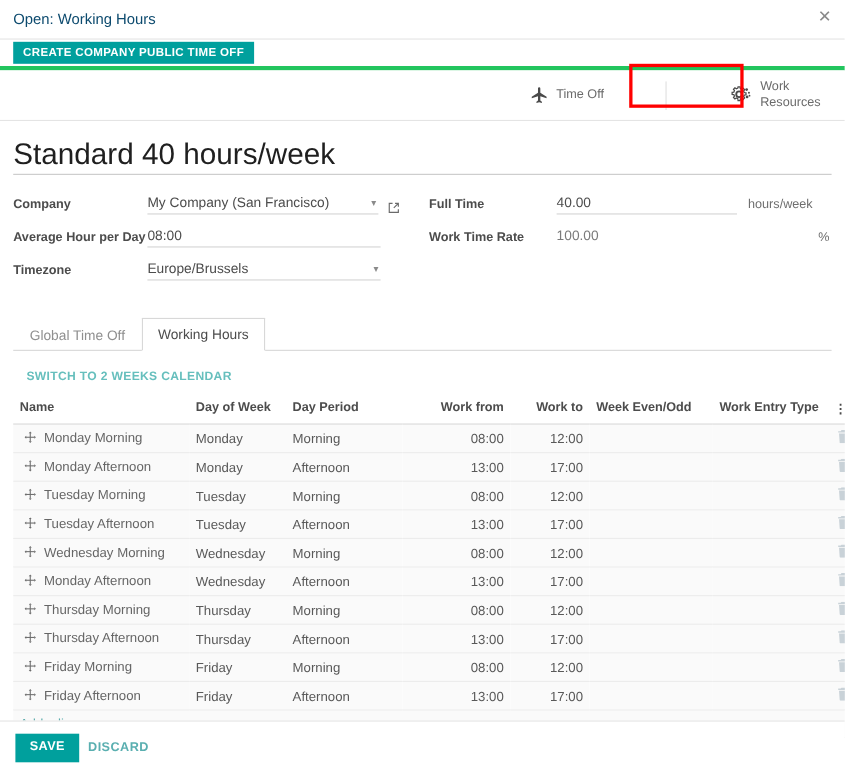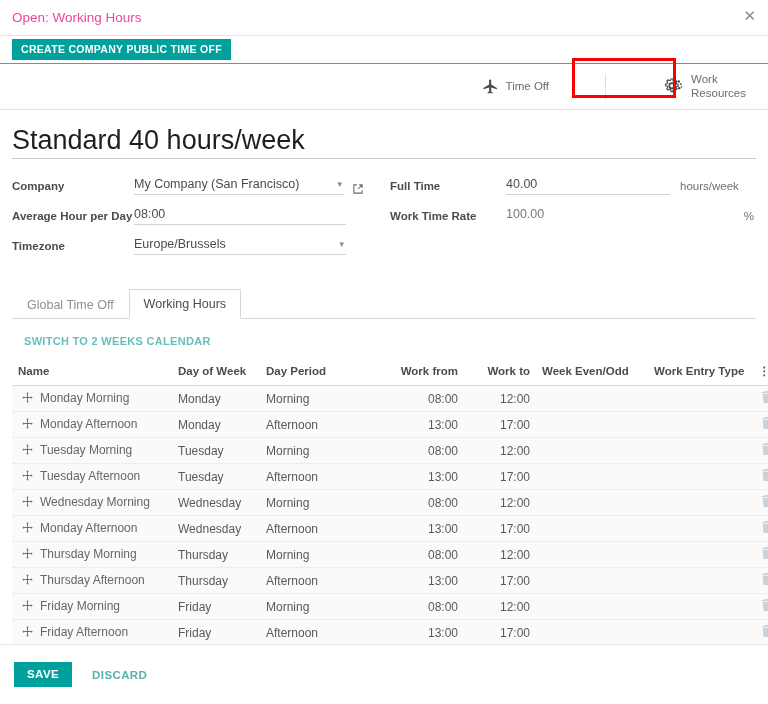--- a/index.html
+++ b/index.html
@@ -22,40 +22,40 @@
     height: 36px;
     border-bottom: 1px solid #e4e4e4;
     display: flex;
     align-items: center;
     padding: 0 12px;
     box-sizing: border-box;
     position: relative;
   }
   .modal-title {
     font-size: 13.5px;
-    color: #ec4899;
+    color: #0c4a6e;
   }
   .modal-close {
     position: absolute;
     right: 12px;
     top: 8px;
     font-size: 15px;
     color: #8a8a8a;
     line-height: 1;
     cursor: pointer;
     background: none;
     border: none;
     padding: 0;
     font-family: "Liberation Sans", sans-serif;
   }
 
   
   .control-panel {
     height: 28px;
-    border-bottom: 1px solid #22c55e;
+    border-bottom: 4px solid #22c55e;
     display: flex;
     align-items: center;
     padding: 0 12px;
     box-sizing: border-box;
     background: #fff;
   }
   .btn-primary {
     background: #00a09d;
     color: #ffffff;
     border: none;
@@ -355,27 +355,27 @@
     font-size: 11.5px;
     color: #6f6f6f;
   }
 
   
   .modal-footer {
     position: absolute;
     left: 0;
     bottom: 0;
     width: 100%;
-    height: 60px;
+    height: 49px;
     border-top: 1px solid #e4e4e4;
     display: flex;
     align-items: center;
     padding-left: 14px;
     box-sizing: border-box;
-    gap: 20px;
+    gap: 8px;
     background: #fff;
   }
   .btn-save {
     background: #00a09d;
     color: #fff;
     border: none;
     font-size: 11.5px;
     font-weight: bold;
     letter-spacing: .4px;
     padding: 7px 13px;

